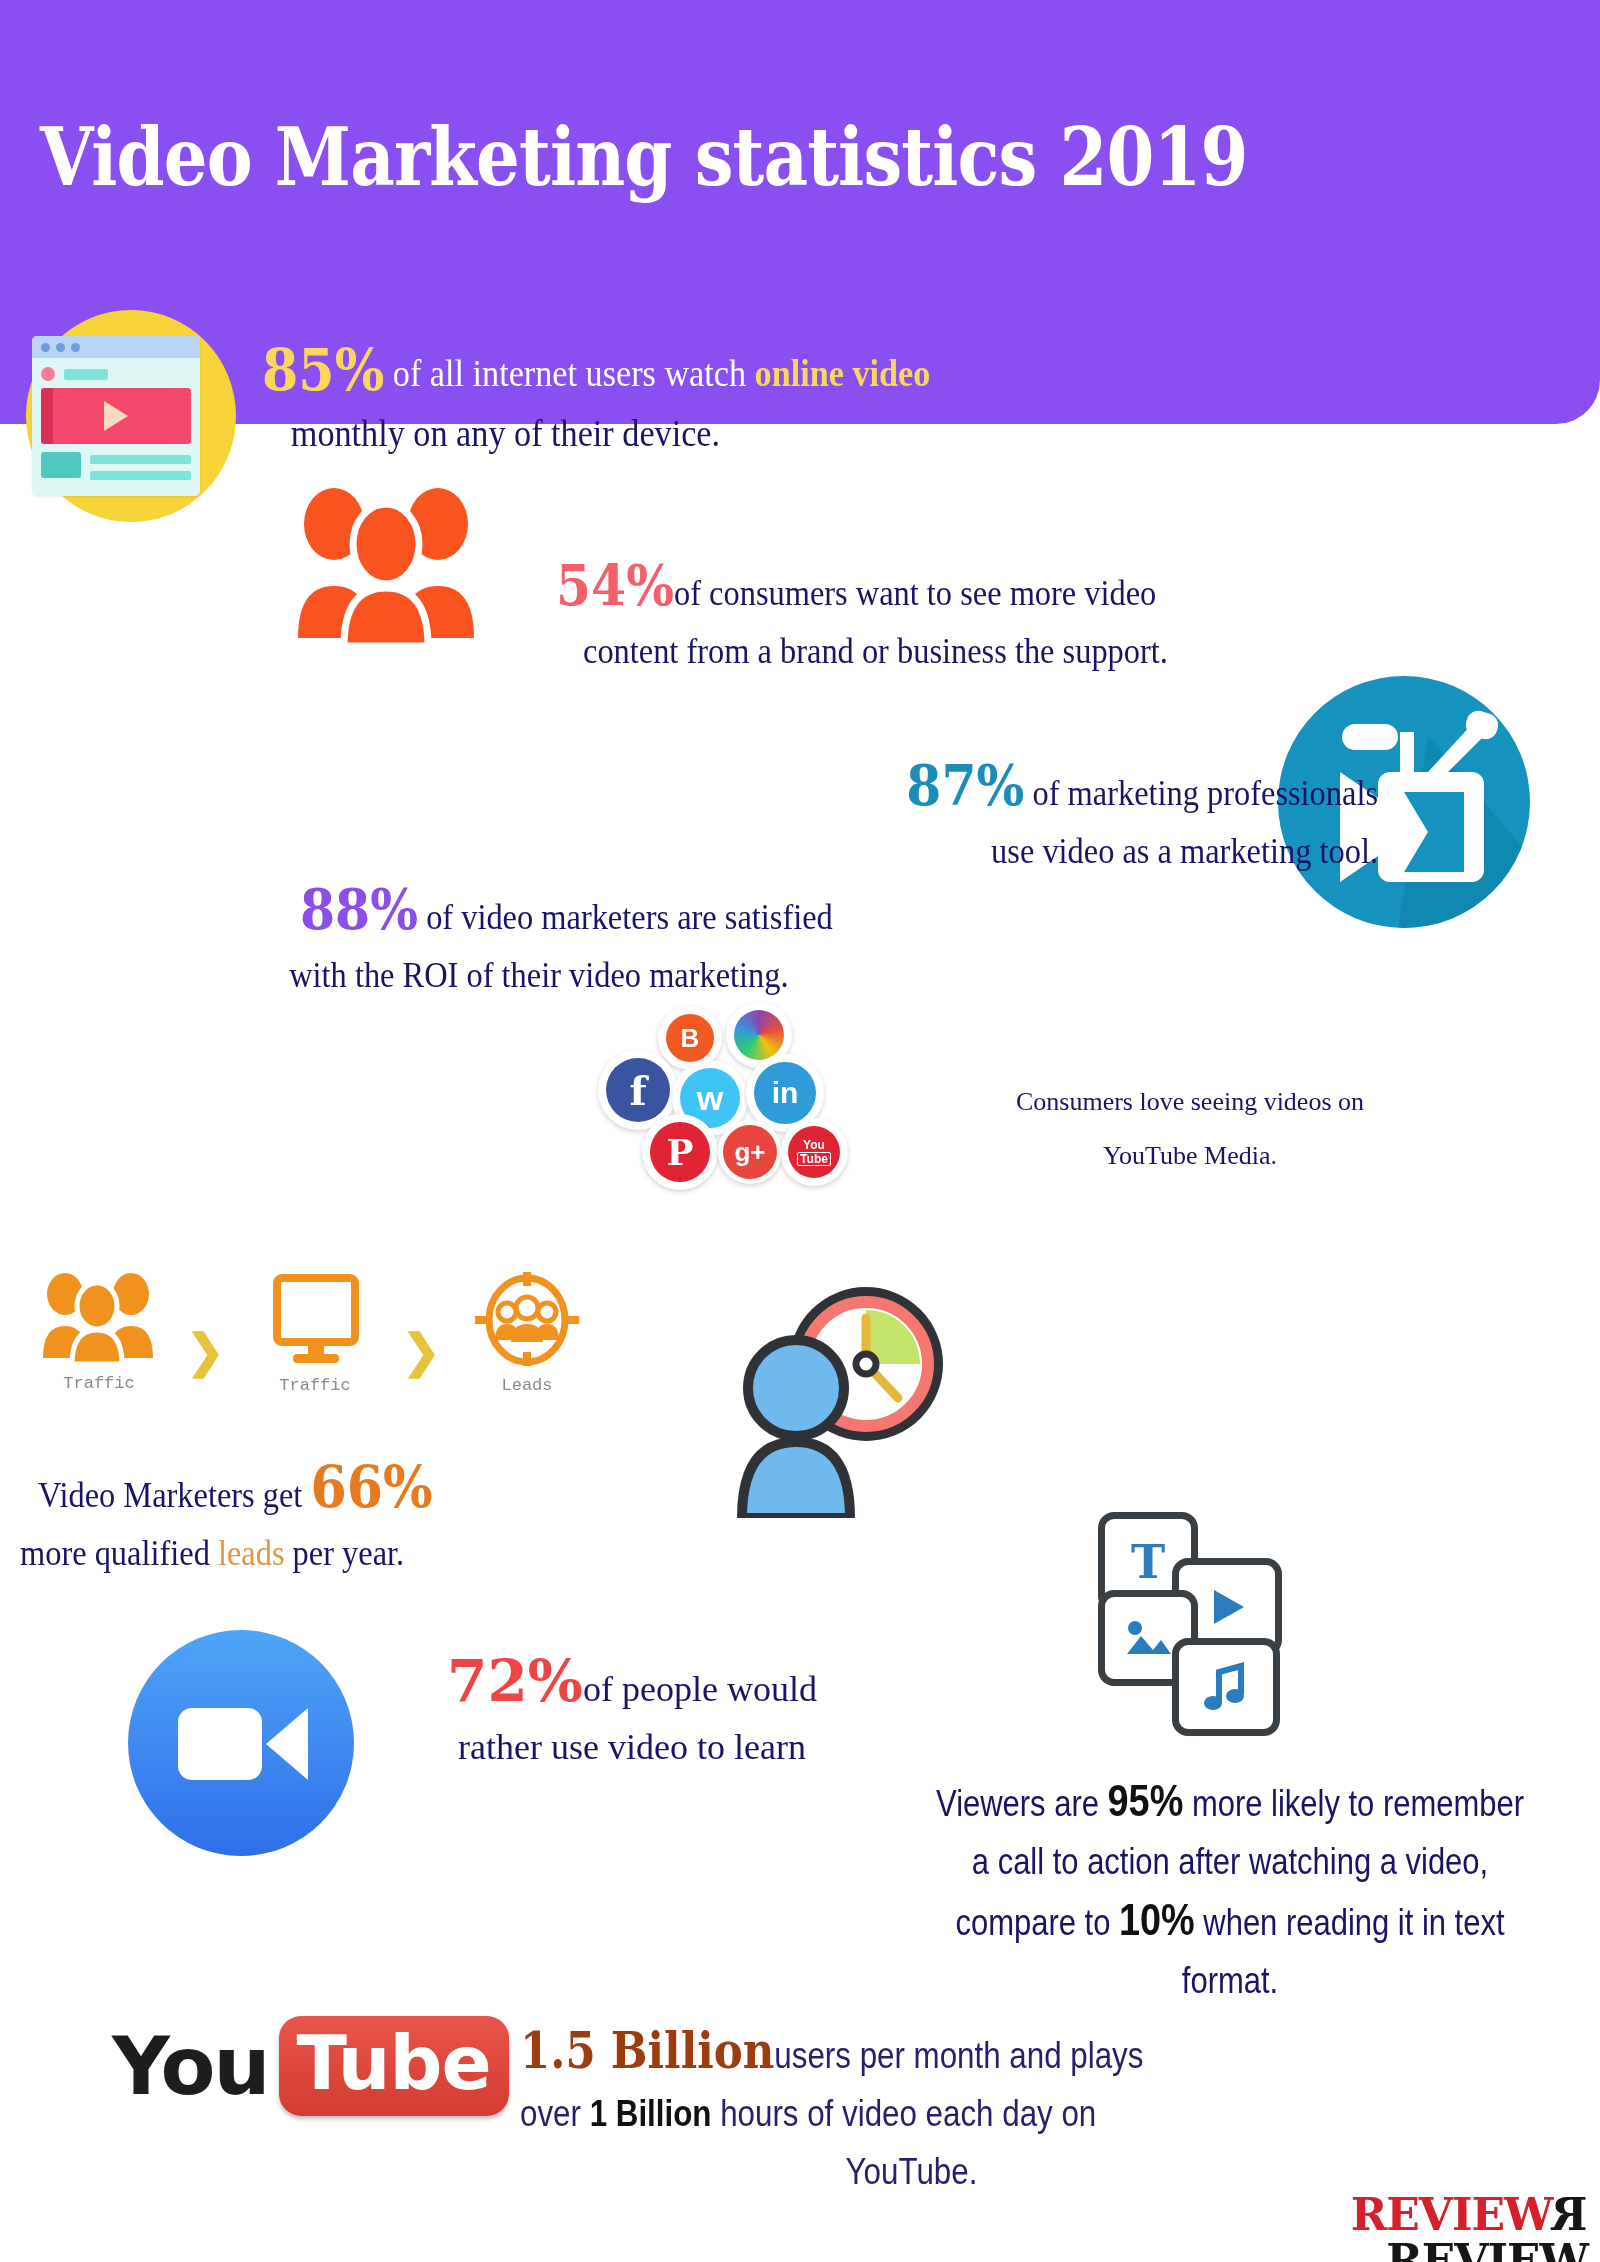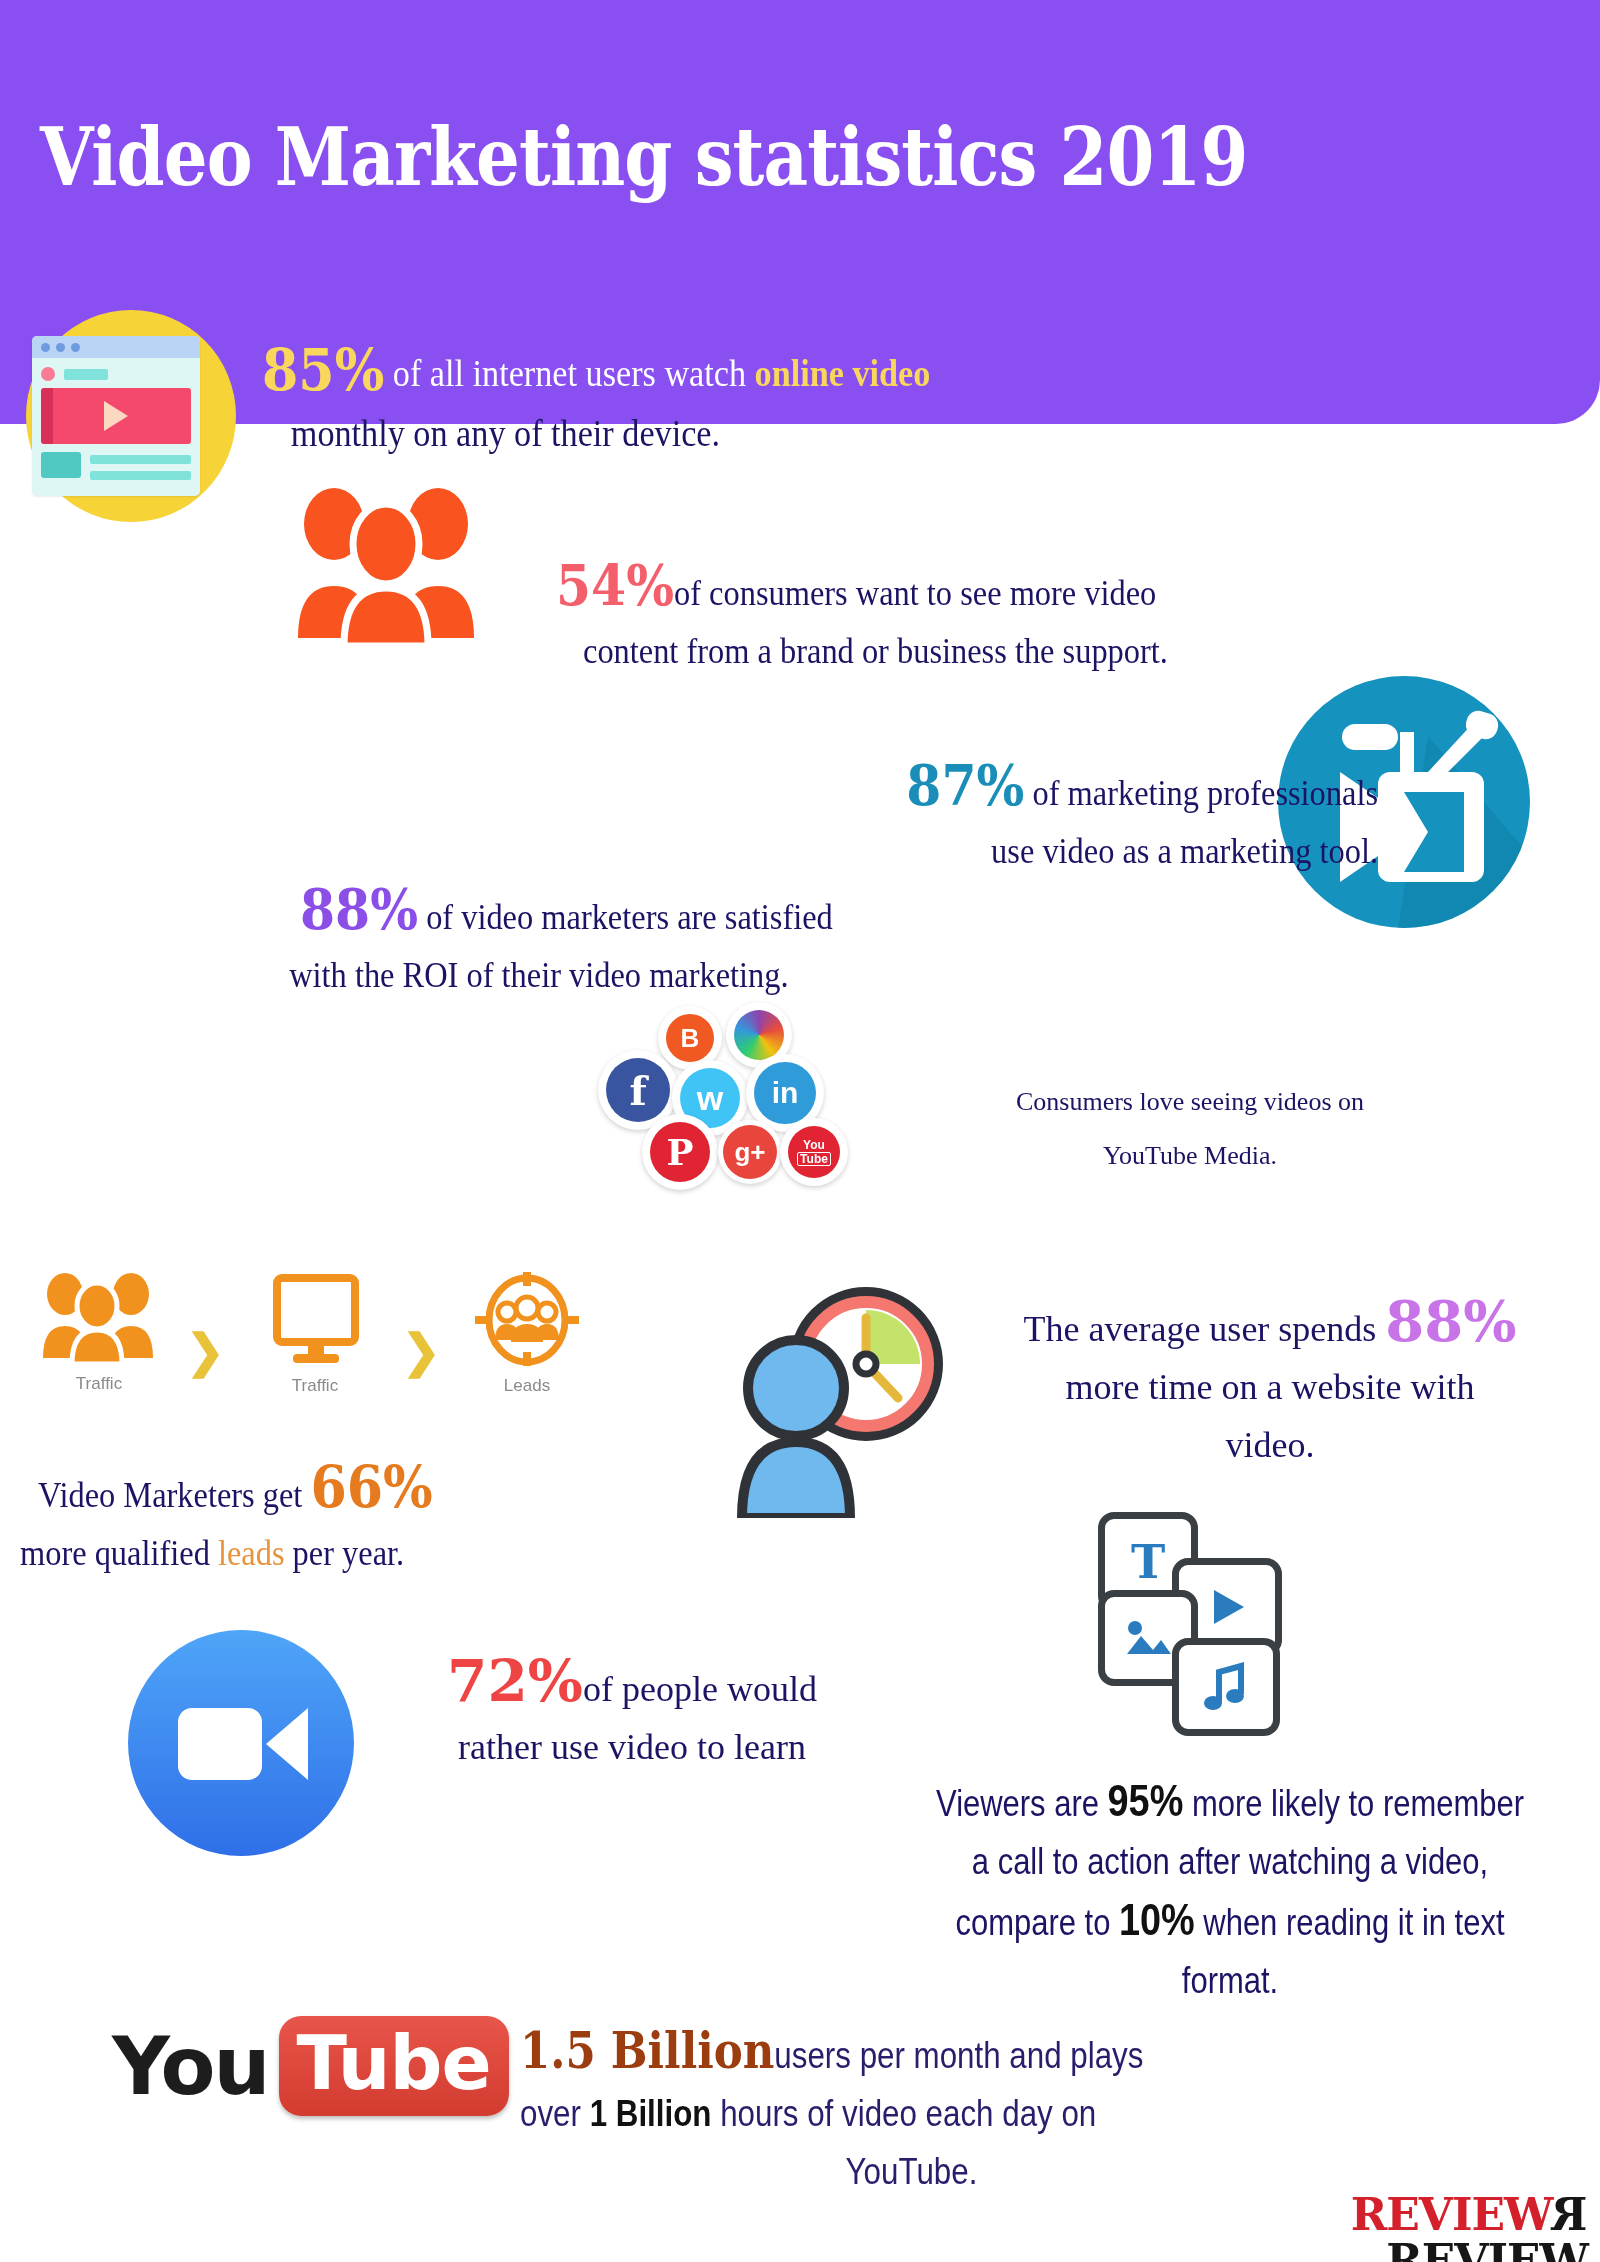--- a/index.html
+++ b/index.html
@@ -91,21 +91,21 @@
 
   
   .social-wrap{position:absolute;left:598px;top:1006px;width:270px;height:170px;}
   .sc{position:absolute;border-radius:50%;background:#fff;box-shadow:0 2px 5px rgba(0,0,0,.18);display:flex;align-items:center;justify-content:center;}
   .sc i{border-radius:50%;display:flex;align-items:center;justify-content:center;color:#fff;font-style:normal;font-family:"Liberation Sans",sans-serif;font-weight:bold;}
   .blkSocial{position:absolute;left:880px;top:1075px;width:620px;font-size:26px;line-height:54px;color:#1B1464;text-align:center;font-family:"Liberation Serif",serif;}
 
   
   .funnel{position:absolute;left:34px;top:1272px;width:600px;height:170px;}
   .fn-item{position:absolute;text-align:center;}
-  .fn-label{font-family:Liberation Sans, sans-serif;font-size:17px;color:#8a8a8a;margin-top:6px;}
+  .fn-label{font-family:Liberation Mono, monospace;font-size:17px;color:#8a8a8a;margin-top:6px;}
   .fn-arrow{position:absolute;top:52px;font-size:46px;color:#E8C238;font-family:"Liberation Sans",sans-serif;font-weight:bold;}
 
   .blk66{position:absolute;left:38px;top:1458px;width:620px;font-size:36px;line-height:58px;color:#1B1464;}
   .blk66 .pct{font-size:58px;color:#E57B1E;}
   .blk66 .hl{color:#E8923B;}
   .blk66 .l2{display:block;margin-left:-20px;}
 
   
   .clockicon{position:absolute;left:734px;top:1282px;width:220px;height:236px;}
   .blk88b{position:absolute;left:960px;top:1292px;width:620px;font-size:36px;line-height:58px;color:#1B1464;text-align:center;}
@@ -306,25 +306,20 @@
       <circle cx="132" cy="82" r="62" fill="none" stroke="#F4786F" stroke-width="12"></circle>
       <path d="M132 82 L132 28 A54 54 0 0 1 186 82 Z" fill="#C4E36A"></path>
       <path d="M132 82 L132 36" stroke="#E5B73B" stroke-width="9" stroke-linecap="round"></path>
       <path d="M132 82 L164 116" stroke="#E5B73B" stroke-width="9" stroke-linecap="round"></path>
       <circle cx="132" cy="82" r="10" fill="#fff" stroke="#2F3337" stroke-width="7"></circle>
       <circle cx="62" cy="106" r="48" fill="#6FB9EF" stroke="#2F3337" stroke-width="10"></circle>
       <path d="M8 236 q0-76 54-76 q54 0 54 76 z" fill="#6FB9EF" stroke="#2F3337" stroke-width="10"></path>
     </svg>
   </div>
 
-  <div class="blk88b serif-cond" style="transform:none;">
-    <span>The average user spends </span><span class="pct">88%</span><br>
-    <span>more time on a website with</span><br>
-    <span>video.</span>
-  </div>
 
   <div class="vcircle">
     <svg width="226" height="226" viewBox="0 0 226 226">
       <rect x="50" y="78" width="84" height="72" rx="14" fill="#fff"></rect>
       <path d="M138 114 L180 78 L180 150 Z" fill="#fff"></path>
     </svg>
   </div>
 
   <div class="blk72 serif-cond" style="transform:none;">
     <span class="pct">72%</span><span>of people would</span><br>

